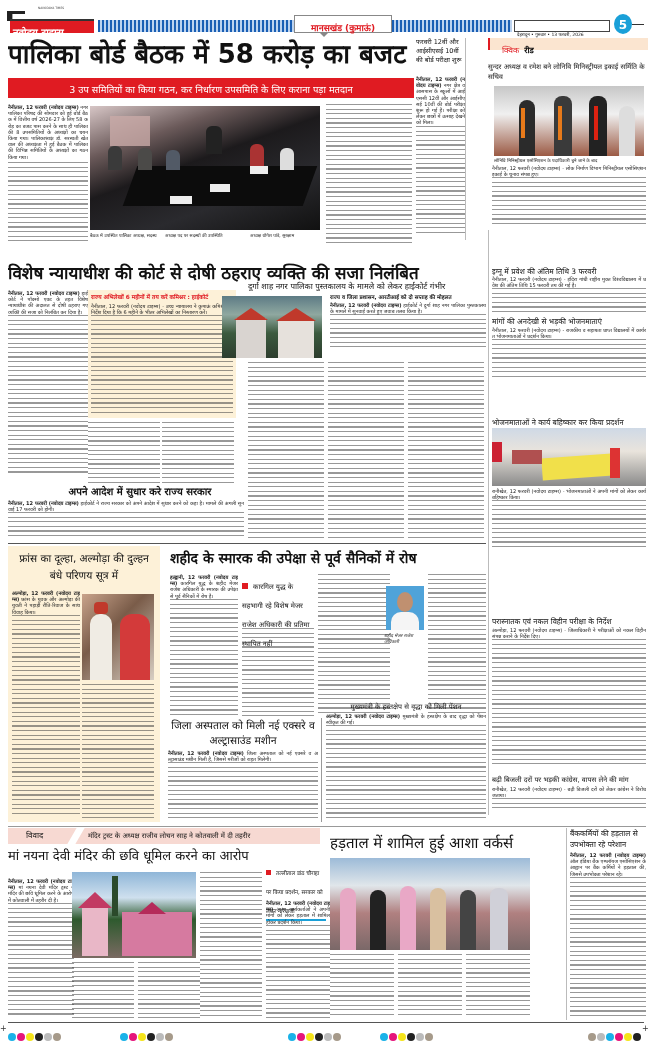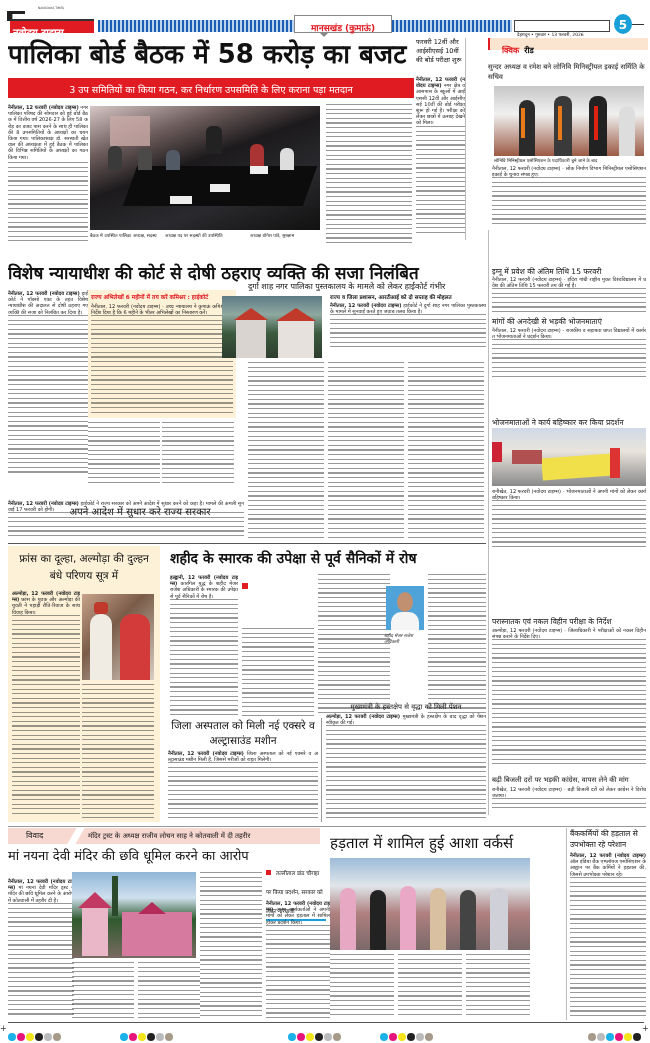--- a/index.html
+++ b/index.html
@@ -75,41 +75,41 @@
   <div class="hd" style="white-space:normal;font-size:6.5px;line-height:9px;font-weight:normal;height:36px;">फरवरी 12वीं और आईसीएसई 10वीं की बोर्ड परीक्षा शुरू</div>
   <div class="txt" style="height:160px;margin-top:2px;">
     <span style="font-weight:bold;">नैनीताल, 12 फरवरी (नवोदय टाइम्स)</span>
     <span>नगर क्षेत्र व आसपास के स्कूलों में आईएससी 12वीं और आईसीएसई 10वीं की बोर्ड परीक्षा शुरू हो गई है। परीक्षा को लेकर छात्रों में उत्साह देखने को मिला।</span>
     <div class="txtfill" style="height:110px;"></div>
   </div>
 </div>
 
 <div class="abs" style="left:488px;top:38px;width:160px;height:80px;">
   <div style="height:12px;background:#fbe5d0;border-left:2px solid #e01b22;padding-left:12px;">
-    <span style="font-size:8px;font-weight:bold;color:#e01b22;line-height:12px;text-align:right;">क्विक</span>
+    <span style="font-size:8px;font-weight:normal;color:#e01b22;line-height:12px;text-align:right;">क्विक</span>
     <span style="font-size:8px;font-weight:bold;color:#111;line-height:12px;">रीड</span>
   </div>
   <div class="hd" style="white-space:normal;font-size:7px;font-weight:normal;line-height:10px;margin-top:12px;height:22px;">सुन्दर अध्यक्ष व रमेश बने लोनिवि मिनिस्ट्रीयल इकाई सर्मिति के सचिव</div>
 </div>
 <div class="abs photo" style="left:494px;top:86px;width:150px;height:70px;background:linear-gradient(180deg,#c7c7c7 0%,#f0f0f0 40%,#9b5a44 100%);">
   <div class="abs" style="left:25px;top:14px;width:16px;height:56px;background:#2b2b2b;border-radius:8px 8px 0 0;"></div>
   <div class="abs" style="left:60px;top:10px;width:18px;height:60px;background:#3a3a3a;border-radius:8px 8px 0 0;"></div>
   <div class="abs" style="left:95px;top:10px;width:18px;height:60px;background:#222;border-radius:8px 8px 0 0;"></div>
   <div class="abs" style="left:125px;top:20px;width:16px;height:50px;background:#ddd;border-radius:8px 8px 0 0;"></div>
   <div class="abs" style="left:27px;top:22px;width:4px;height:30px;background:#e87a1a;"></div>
   <div class="abs" style="left:64px;top:20px;width:4px;height:34px;background:#e87a1a;"></div>
   <div class="abs" style="left:100px;top:20px;width:4px;height:34px;background:#d21;"></div>
 </div>
 <div class="abs cap" style="left:494px;top:157px;width:150px;">लोनिवि मिनिस्ट्रीयल एसोसिएशन के पदाधिकारी चुने जाने के बाद</div>
 <div class="abs txt" style="left:492px;top:165px;width:154px;height:62px;">
   <span>नैनीताल, 12 फरवरी (नवोदय टाइम्स) - लोक निर्माण विभाग मिनिस्ट्रीयल एसोसिएशन इकाई के चुनाव संपन्न हुए।</span>
   <div class="txtfill" style="height:48px;"></div>
 </div>
 
-<div class="abs hd" style="left:492px;top:266px;width:154px;font-size:7.5px;font-weight:normal;">इग्नू में प्रवेश की अंतिम तिथि 15 फरवरी</div>
+<div class="abs hd" style="left:492px;top:266px;width:154px;font-size:7.5px;font-weight:normal;">इग्नू में प्रवेश की अंतिम तिथि 3 फरवरी</div>
 <div class="abs txt" style="left:492px;top:276px;width:154px;height:38px;">
   <span>नैनीताल, 12 फरवरी (नवोदय टाइम्स) - इंदिरा गांधी राष्ट्रीय मुक्त विश्वविद्यालय में प्रवेश की अंतिम तिथि 15 फरवरी तय की गई है।</span>
   <div class="txtfill" style="height:26px;"></div>
 </div>
 
 <div class="abs hd" style="left:492px;top:316px;width:154px;font-size:7.5px;font-weight:normal;">मांगों की अनदेखी से भड़की भोजनमाताएं</div>
 <div class="abs txt" style="left:492px;top:327px;width:154px;height:52px;">
   <span>नैनीताल, 12 फरवरी (नवोदय टाइम्स) - राजकीय व सहायता प्राप्त विद्यालयों में कार्यरत भोजनमाताओं ने प्रदर्शन किया।</span>
   <div class="txtfill" style="height:40px;"></div>
 </div>
@@ -177,21 +177,21 @@
 <div class="abs txt" style="left:248px;top:362px;width:76px;height:178px;">
   <div class="txtfill" style="height:178px;"></div>
 </div>
 <div class="abs txt" style="left:328px;top:362px;width:76px;height:178px;">
   <div class="txtfill" style="height:178px;"></div>
 </div>
 <div class="abs txt" style="left:408px;top:362px;width:76px;height:178px;">
   <div class="txtfill" style="height:178px;"></div>
 </div>
 
-<div class="abs hd" style="left:40px;top:504px;width:200px;font-size:10px;font-weight:normal;text-align:center;">अपने आदेश में सुधार करे राज्य सरकार</div>
+<div class="abs hd" style="left:40px;top:484px;width:200px;font-size:10px;font-weight:bold;text-align:center;">अपने आदेश में सुधार करे राज्य सरकार</div>
 <div class="abs txt" style="left:8px;top:500px;width:236px;height:38px;">
   <span style="font-weight:bold;">नैनीताल, 12 फरवरी (नवोदय टाइम्स)</span>
   <span>हाईकोर्ट ने राज्य सरकार को अपने आदेश में सुधार करने को कहा है। मामले की अगली सुनवाई 17 फरवरी को होगी।</span>
   <div class="txtfill" style="height:24px;"></div>
 </div>
 
 <div class="abs rule" style="left:8px;top:543px;width:478px;height:1px;"></div>
 
 <div class="abs" style="left:8px;top:546px;width:152px;height:276px;background:#fdf1d8;"></div>
 <div class="abs hd" style="left:12px;top:550px;width:144px;font-size:10.5px;font-weight:normal;line-height:17px;white-space:normal;text-align:center;">फ्रांस का दूल्हा, अल्मोड़ा की दुल्हन बंधे परिणय सूत्र में</div>
@@ -210,20 +210,21 @@
 </div>
 
 <div class="abs hd" style="left:170px;top:548px;width:316px;font-size:14px;line-height:20px;">शहीद के स्मारक की उपेक्षा से पूर्व सैनिकों में रोष</div>
 <div class="abs txt" style="left:170px;top:574px;width:68px;height:142px;">
   <span style="font-weight:bold;">हल्द्वानी, 12 फरवरी (नवोदय टाइम्स)</span>
   <span>कारगिल युद्ध के शहीद मेजर राजेश अधिकारी के स्मारक की उपेक्षा से पूर्व सैनिकों में रोष है।</span>
   <div class="txtfill" style="height:120px;"></div>
 </div>
 <div class="abs" style="left:242px;top:574px;width:72px;">
   <span style="display:inline-block;width:6px;height:6px;background:#e01b22;"></span>
+  <span style="font-size:7px;line-height:11px;">कारगिल युद्ध के सहभागी रहे विशेष मेजर राजेश अधिकारी की प्रतिमा स्थापित नहीं</span>
 </div>
 <div class="abs txt" style="left:242px;top:628px;width:72px;height:88px;">
   <div class="txtfill" style="height:88px;"></div>
 </div>
 <div class="abs txt" style="left:318px;top:574px;width:72px;height:142px;">
   <div class="txtfill" style="height:142px;"></div>
 </div>
 <div class="abs photo" style="left:386px;top:586px;width:38px;height:44px;background:#4fa3d9;">
   <div class="abs" style="left:11px;top:6px;width:16px;height:20px;border-radius:50%;background:#c09070;"></div>
   <div class="abs" style="left:5px;top:26px;width:28px;height:18px;border-radius:10px 10px 0 0;background:#f5f5f5;"></div>

